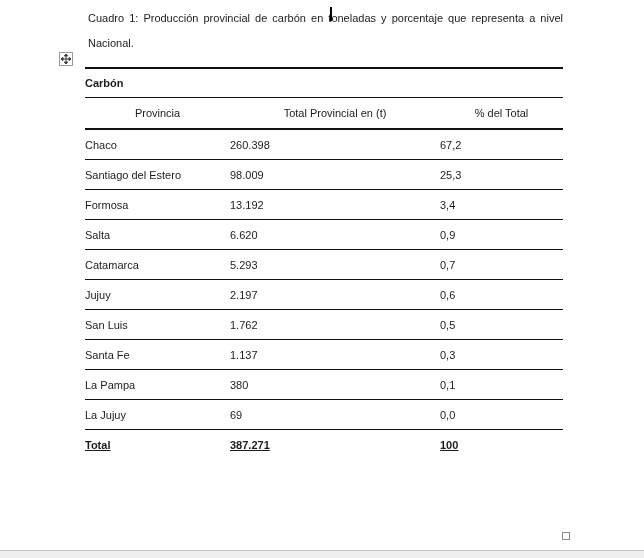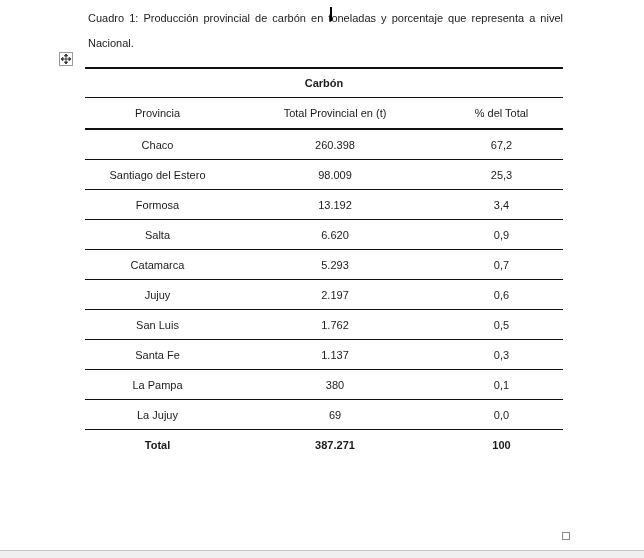--- a/index.html
+++ b/index.html
@@ -69,21 +69,20 @@
     width: 478px;
     border-collapse: collapse;
     border-top: 2px solid #111;
     font-size: 11px;
     color: #1c1c1c;
   }
   table.carbon col.c1 { width: 145px; }
   table.carbon col.c2 { width: 210px; }
   table.carbon col.c3 { width: 123px; }
   table.carbon td, table.carbon th {
-    text-align: center;
     vertical-align: middle;
     padding: 0;
     font-weight: normal;
   }
   tr.group-row td {
     height: 28px;
     font-weight: bold;
     border-bottom: 1.5px solid #111;
   }
   tr.head-row th {
@@ -91,20 +90,21 @@
     font-weight: normal;
     border-bottom: 2px solid #111;
   }
   tr.data-row td {
     height: 29px;
     border-bottom: 1.5px solid #111;
   }
   tr.total-row td {
     border-bottom: none;
     font-weight: bold;
+    text-decoration: underline;
   }
 
   
   .bottom-band {
     position: absolute;
     left: 0;
     top: 550px;
     width: 644px;
     height: 8px;
     background: #f0f0f0;

